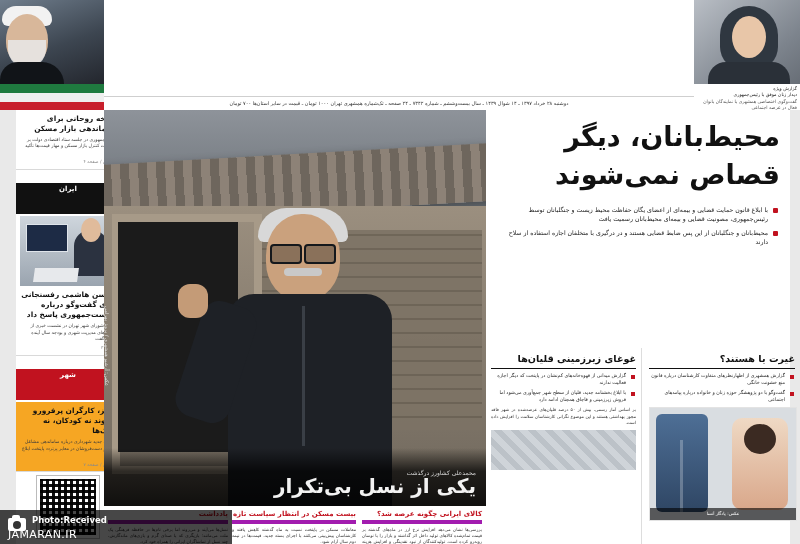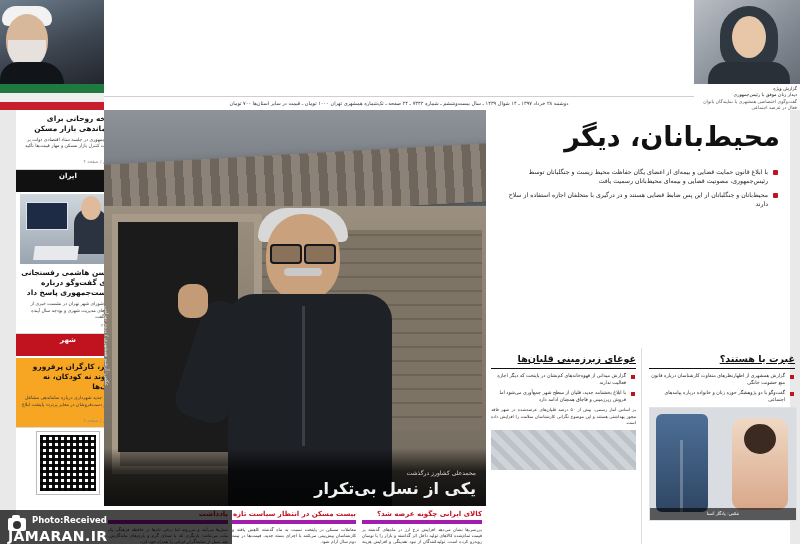--- a/index.html
+++ b/index.html
@@ -38,21 +38,21 @@
   
   .left-col{position:absolute;left:16px;top:110px;width:104px;bottom:0;background:#ffffff;border-right:6px solid #7f1d1d;}
   .center-col{position:absolute;left:104px;top:110px;width:382px;bottom:0;background:#ffffff;}
   .right-col{position:absolute;left:486px;top:110px;width:304px;bottom:0;background:#ffffff;}
 
   
   .lblk{position:relative;padding:4px 4px 5px 4px;border-bottom:1px solid #d9d9d9;}
   .lblk .hl{font-size:7.4px;line-height:10px;font-weight:bold;color:#111;direction:rtl;text-align:right;}
   .lblk .sub{margin-top:3px;font-size:4.6px;line-height:6.4px;color:#3a3a3a;direction:rtl;text-align:right;}
   .lblk .by{margin-top:3px;font-size:4.4px;color:#8a8a8a;direction:rtl;text-align:right;}
-  .tagbar{margin:0 0 2px 0;height:22px;background:#111;color:#fff;font-size:7px;font-weight:bold;direction:rtl;text-align:center;line-height:13px;}
+  .tagbar{margin:13px 0 2px 0;height:31px;background:#111;color:#fff;font-size:7px;font-weight:bold;direction:rtl;text-align:center;line-height:13px;}
   .tagbar.red{background:#c1121f;}
   .lphoto{position:relative;width:96px;height:70px;margin:0 auto;background:#b9c0c8;overflow:hidden;}
   .lphoto .wall{position:absolute;inset:0;background:linear-gradient(180deg,#cfd6dd,#9aa4af);}
   .lphoto .scr{position:absolute;left:6px;top:8px;width:40px;height:26px;background:#1d2b45;border:1px solid #dfe4ea;}
   .lphoto .man{position:absolute;right:8px;top:14px;width:34px;height:46px;background:#2b3240;border-radius:16px 16px 0 0;}
   .lphoto .man .f{position:absolute;left:7px;top:-12px;width:20px;height:24px;border-radius:50%;background:#e0bb9b;}
   .lphoto .lap{position:absolute;left:14px;bottom:4px;width:44px;height:14px;background:#e7e9ec;transform:skewX(-8deg);}
   .qr{width:56px;height:56px;margin:4px auto 2px auto;background:
      repeating-linear-gradient(90deg,#111 0 3px,#fff 3px 6px),
      repeating-linear-gradient(0deg,#111 0 3px,transparent 3px 6px);
@@ -73,21 +73,21 @@
   .mp-man .hair{position:absolute;left:36px;top:-6px;width:90px;height:34px;border-radius:40px 40px 8px 8px;background:#d8d8d8;}
   .mp-man .glass{position:absolute;left:48px;top:30px;width:66px;height:16px;}
   .mp-man .glass i{position:absolute;top:0;width:28px;height:16px;border:2px solid #15181c;border-radius:4px;background:rgba(20,22,26,.35);}
   .mp-man .glass i.l{left:0;} .mp-man .glass i.r{right:0;}
   .mp-man .mus{position:absolute;left:62px;top:54px;width:38px;height:8px;background:#c9c9c9;border-radius:4px;}
   .mp-man .body{position:absolute;left:6px;top:80px;width:164px;height:212px;background:#1e2126;border-radius:26px 26px 0 0;}
   .mp-man .zip{position:absolute;left:80px;top:92px;width:3px;height:140px;background:#3a3f46;}
   .mp-man .arm{position:absolute;left:-34px;top:88px;width:56px;height:120px;background:#1e2126;transform:rotate(18deg);border-radius:18px;}
   .mp-man .hand{position:absolute;left:-44px;top:70px;width:30px;height:34px;background:#c49b77;border-radius:12px;}
   .mp-cap{position:absolute;left:0;bottom:0;width:382px;height:58px;background:linear-gradient(180deg,rgba(0,0,0,0) 0%,rgba(0,0,0,.72) 40%,rgba(0,0,0,.85) 100%);}
-  .mp-cap .ttl{position:absolute;right:10px;bottom:8px;font-size:16px;font-weight:bold;color:#f2f2f2;direction:rtl;}
+  .mp-cap .ttl{position:absolute;right:10px;bottom:8px;font-size:20px;font-weight:bold;color:#f2f2f2;direction:rtl;}
   .mp-cap .by{position:absolute;right:10px;bottom:30px;font-size:6px;color:#dcdcdc;direction:rtl;}
   .mp-vert{position:absolute;left:6px;bottom:10px;width:10px;height:120px;}
   .mp-vert span{display:block;transform:rotate(90deg);transform-origin:left top;font-size:5px;color:#e6e6e6;white-space:nowrap;direction:rtl;}
 
   .center-strip{position:absolute;left:0;top:396px;width:382px;height:148px;background:#fff;padding:4px;box-sizing:border-box;}
   .cs-col{position:absolute;top:4px;bottom:4px;}
   .cs-right{right:4px;width:120px;}
   .cs-mid{right:130px;width:124px;}
   .cs-left{left:4px;width:120px;}
   .cs-head{font-size:7px;font-weight:bold;color:#c1121f;direction:rtl;text-align:right;border-bottom:4px solid #a21caf;padding-bottom:2px;}
@@ -95,40 +95,40 @@
 
   
   .lead{padding:8px 10px 4px 10px;}
   .lead h1{margin:0;font-size:27px;line-height:38px;font-weight:bold;color:#111;direction:rtl;text-align:right;letter-spacing:-.5px;}
   .bullets{padding:2px 10px 6px 10px;}
   .bullet{position:relative;margin:5px 0;padding-right:12px;font-size:6.2px;line-height:9px;color:#1b1b1b;direction:rtl;text-align:right;}
   .bullet:before{content:"";position:absolute;right:2px;top:3px;width:5px;height:5px;background:#c1121f;border-radius:1px;}
   .rc-split{position:absolute;left:0;top:238px;width:314px;height:306px;}
   .rc-left{position:absolute;left:0;top:0;width:156px;bottom:0;padding:5px;box-sizing:border-box;border-right:1px solid #ddd;}
   .rc-right{position:absolute;right:0;top:0;width:156px;bottom:0;padding:5px;box-sizing:border-box;}
-  .rc-h{font-size:9.6px;font-weight:bold;color:#111;direction:rtl;text-align:right;text-decoration:underline;}
+  .rc-h{font-size:9.6px;font-weight:bold;color:#111;direction:rtl;text-align:right;}
   .rc-rule{height:1px;background:#111;margin:4px 0 4px 0;}
   .rc-b{position:relative;margin:4px 0;padding-right:10px;font-size:4.8px;line-height:6.6px;color:#2b2b2b;direction:rtl;text-align:right;}
   .rc-b:before{content:"";position:absolute;right:1px;top:2px;width:4px;height:4px;background:#c1121f;}
   .rc-txt{font-size:4.4px;line-height:6.2px;color:#333;direction:rtl;text-align:justify;margin-top:3px;}
   .rc-photo{position:relative;width:100%;height:112px;margin-top:4px;background:#d9dde1;overflow:hidden;border:1px solid #e3e3e3;}
   .rc-photo .jeans{position:absolute;left:6px;top:6px;width:52px;height:98px;background:linear-gradient(180deg,#4e6f96,#2f4664);border-radius:6px;}
   .rc-photo .jeans:after{content:"";position:absolute;left:24px;top:26px;width:3px;bottom:0;background:rgba(255,255,255,.25);}
   .rc-photo .kid{position:absolute;right:8px;top:10px;width:56px;height:92px;background:linear-gradient(180deg,#efd9c4,#d9a78a);border-radius:10px;}
   .rc-photo .kid .h{position:absolute;left:12px;top:6px;width:32px;height:30px;border-radius:50%;background:#3b2a22;}
   .rc-photo .cap{position:absolute;left:0;bottom:0;width:100%;height:12px;background:rgba(0,0,0,.6);color:#fff;font-size:4.4px;line-height:12px;text-align:center;direction:rtl;}
   .rc-smallimg{width:100%;height:40px;margin-top:4px;background:repeating-linear-gradient(45deg,#cfd4d9 0 6px,#bcc2c8 6px 12px);}
 
   
   .credit{position:absolute;left:0;bottom:0;width:232px;height:34px;background:rgba(0,0,0,.72);color:#fff;}
   .credit .cam{position:absolute;left:8px;top:8px;width:18px;height:13px;background:#fff;border-radius:2px;}
   .credit .cam:after{content:"";position:absolute;left:5px;top:3px;width:8px;height:8px;border-radius:50%;background:#333;}
   .credit .cam:before{content:"";position:absolute;left:4px;top:-3px;width:8px;height:3px;background:#fff;border-radius:2px 2px 0 0;}
   .credit .l1{position:absolute;left:32px;top:5px;font-size:8.5px;font-weight:bold;}
-  .credit .l2{position:absolute;left:8px;top:18px;font-size:14px;font-weight:bold;letter-spacing:.4px;}
+  .credit .l2{position:absolute;left:8px;top:18px;font-size:11px;font-weight:normal;letter-spacing:.4px;}
 </style>
 </head>
 <body>
 
 <div id="page">
 
   <div class="masthead">
 
     <div class="mast-left">
       <div class="sky"></div>
@@ -246,20 +246,21 @@
         <div class="cs-txt">نسل‌ها می‌آیند و می‌روند اما برخی نام‌ها در حافظه فرهنگی یک ملت می‌مانند؛ بازیگری که با صدای گرم و بازی‌های ماندگارش، چند نسل از تماشاگران ایرانی را همراه خود کرد.</div>
 
       </div>
     </div>
   </div>
 
   <div class="right-col">
 
     <div class="lead">
       <h1>محیط‌بانان، دیگر</h1>
+      <h1>قصاص نمی‌شوند</h1>
     </div>
 
     <div class="bullets">
       <div class="bullet">با ابلاغ قانون حمایت قضایی و بیمه‌ای از اعضای یگان حفاظت محیط زیست و جنگلبانان توسط رئیس‌جمهوری، مصونیت قضایی و بیمه‌ای محیط‌بانان رسمیت یافت</div>
       <div class="bullet">محیط‌بانان و جنگلبانان از این پس ضابط قضایی هستند و در درگیری با متخلفان اجازه استفاده از سلاح دارند</div>
     </div>
 
     <div class="rc-split">
 
       <div class="rc-left">

